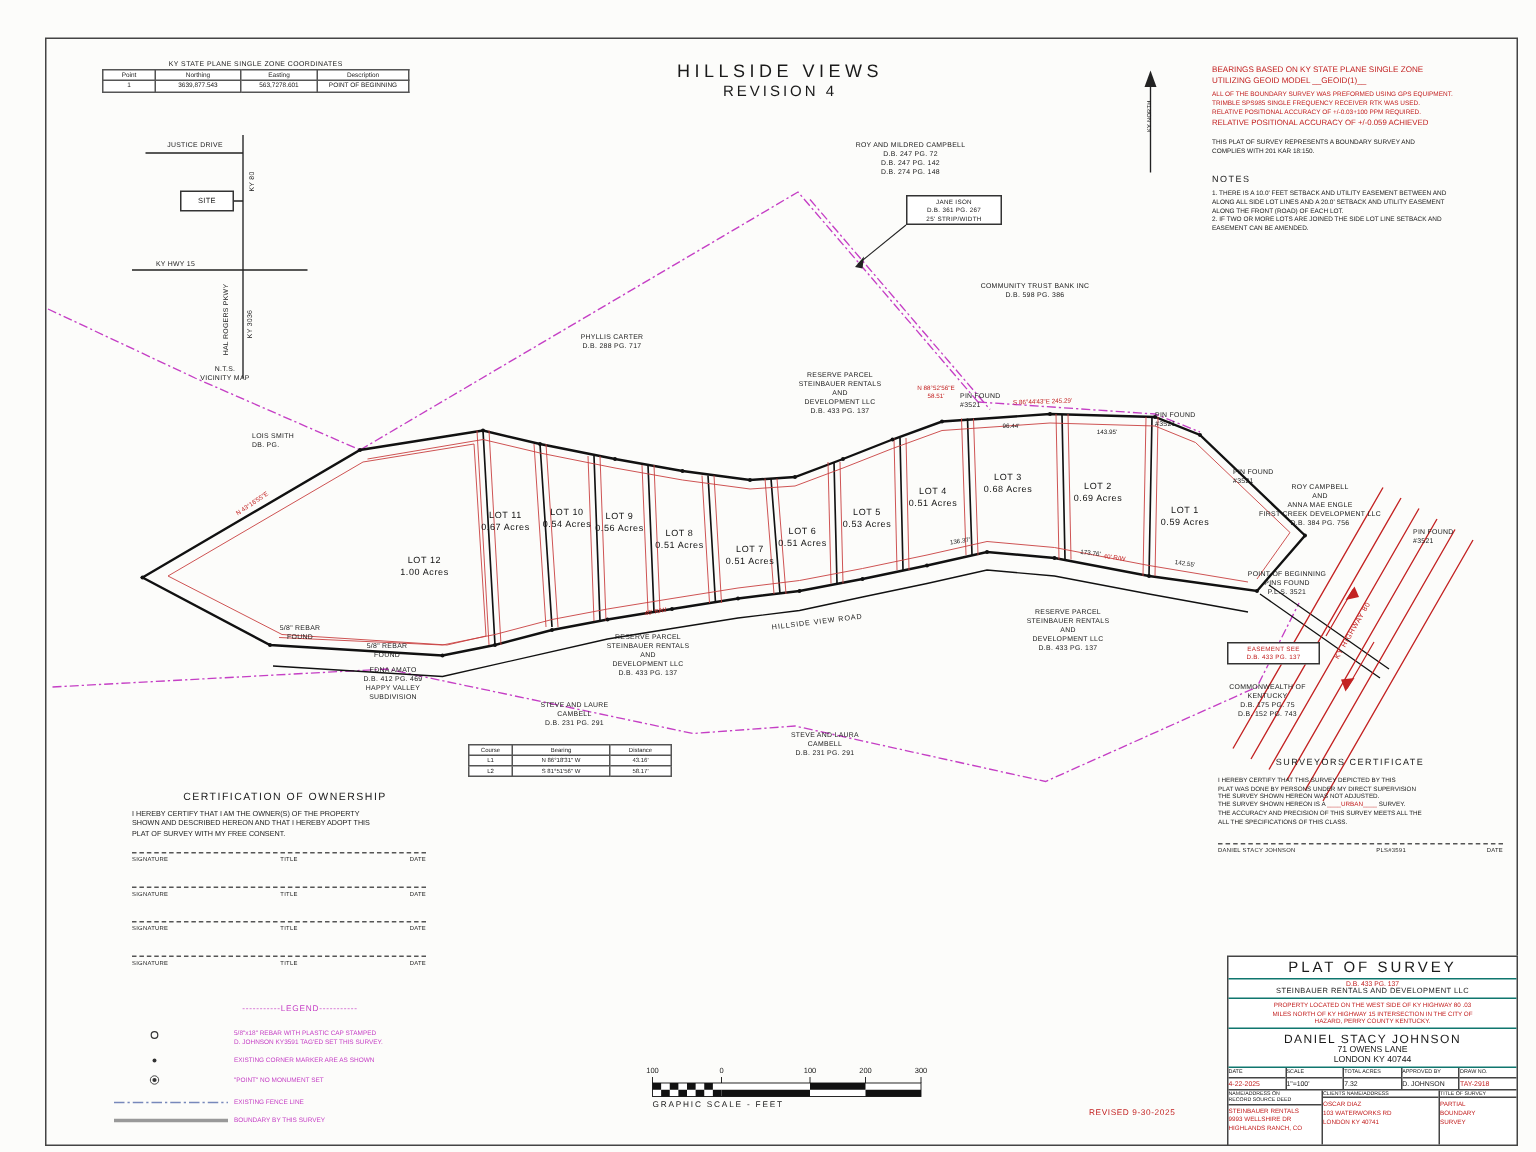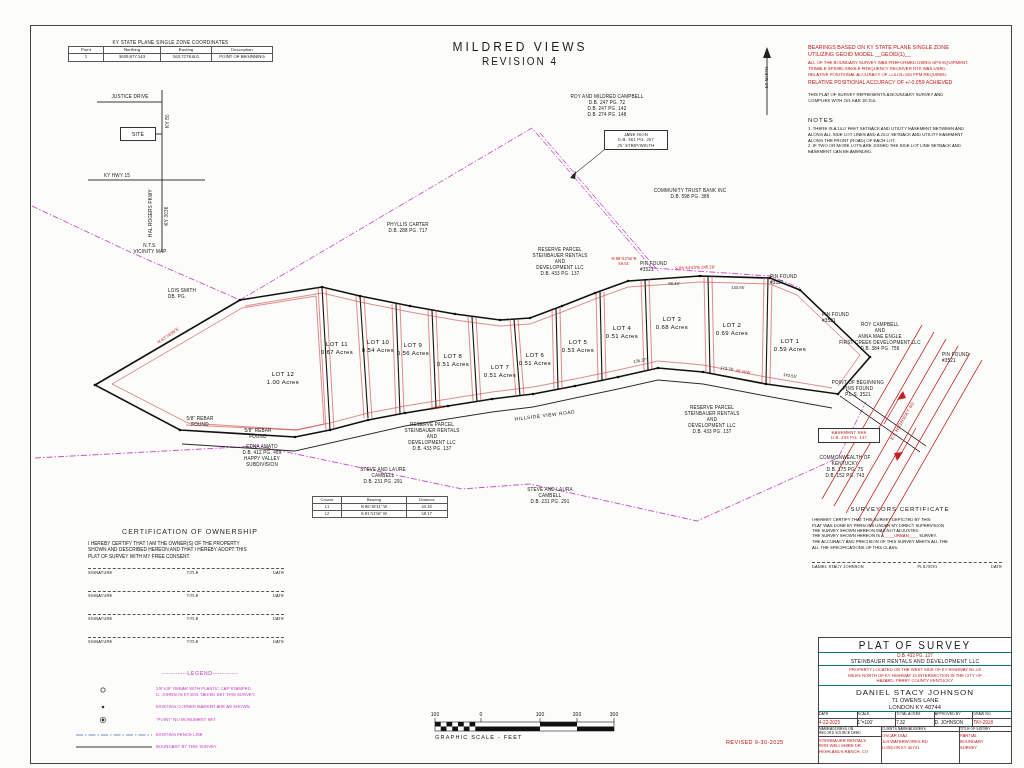--- a/index.html
+++ b/index.html
@@ -177,21 +177,21 @@
       <tr>
         <td>1</td>
         <td>3639,877.543</td>
         <td>563,7278.601</td>
         <td>POINT OF BEGINNING</td>
       </tr>
     </tbody>
       </table>
   </div>
 
-  <div class="title1">MILDRED VIEWS</div>
+  <div class="title1">HILLSIDE VIEWS</div>
   <div class="title2">REVISION 4</div>
 
   <div class="note red" style="left:808px;top:44px;font-size:5.4px;">BEARINGS BASED ON KY STATE PLANE SINGLE ZONE
 UTILIZING GEOID MODEL __GEOID(1)__</div>
   <div class="note red" style="left:808px;top:60px;font-size:4.3px;">ALL OF THE BOUNDARY SURVEY WAS PREFORMED USING GPS EQUIPMENT.
 TRIMBLE SPS985 SINGLE FREQUENCY RECEIVER RTK WAS USED.
 RELATIVE POSITIONAL ACCURACY OF +/-0.03+100 PPM REQUIRED.</div>
   <div class="note red" style="left:808px;top:79px;font-size:5.2px;">RELATIVE POSITIONAL ACCURACY OF +/-0.059 ACHIEVED</div>
   <div class="note" style="left:808px;top:92px;font-size:4.3px;">THIS PLAT OF SURVEY REPRESENTS A BOUNDARY SURVEY AND
 COMPLIES WITH 201 KAR 18:150.</div>

